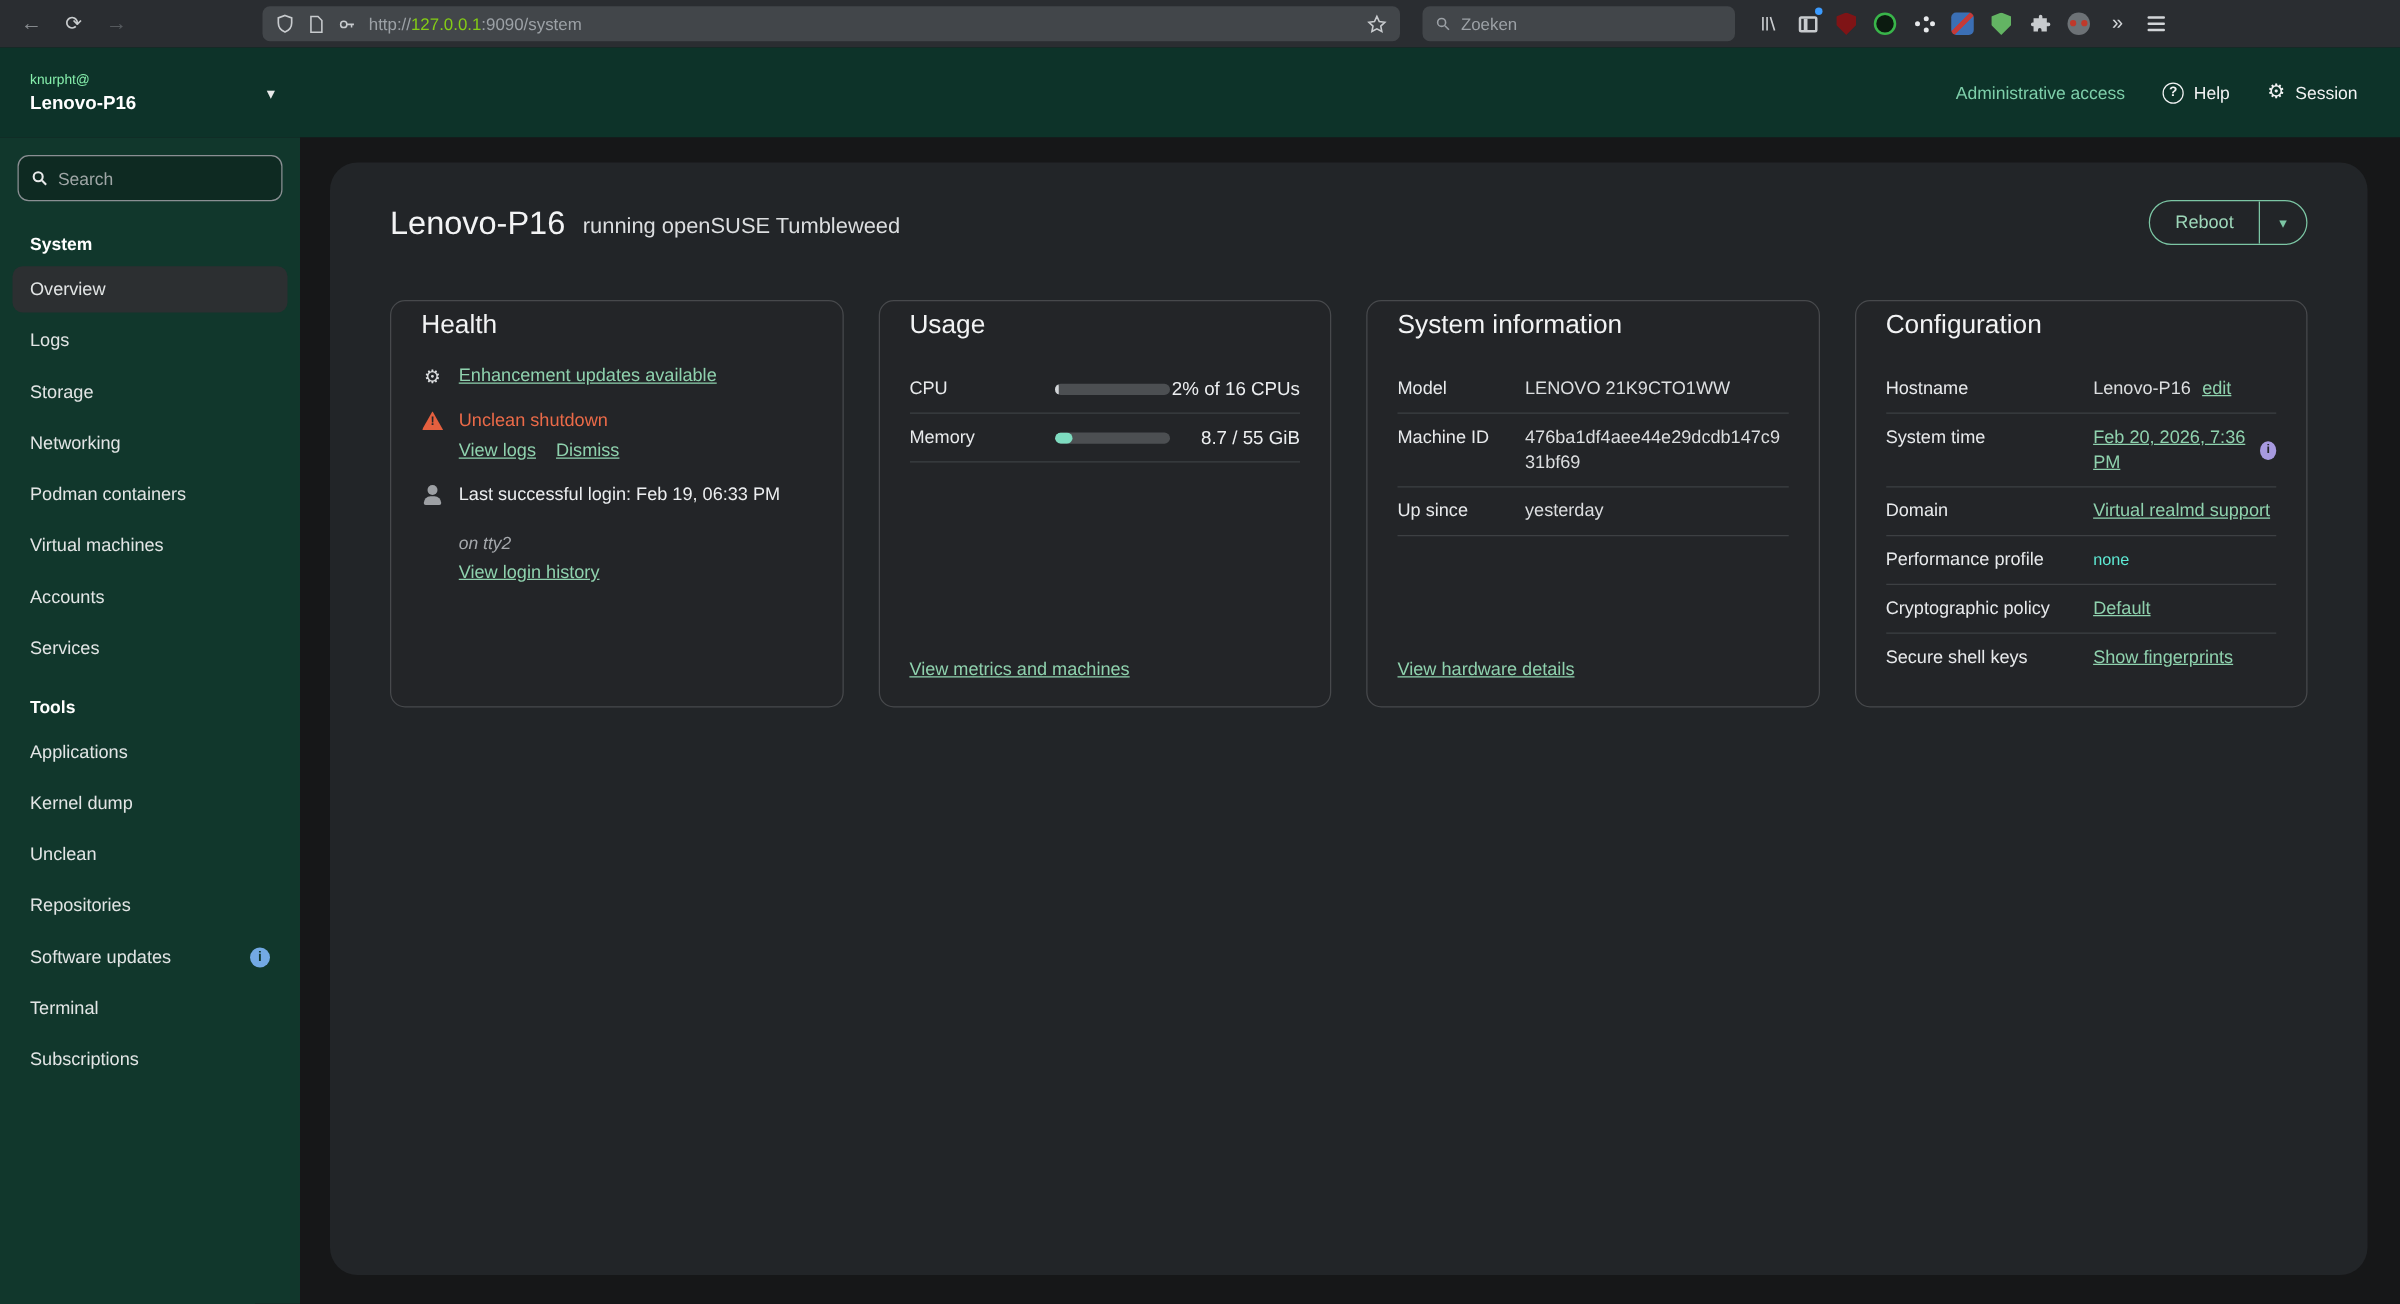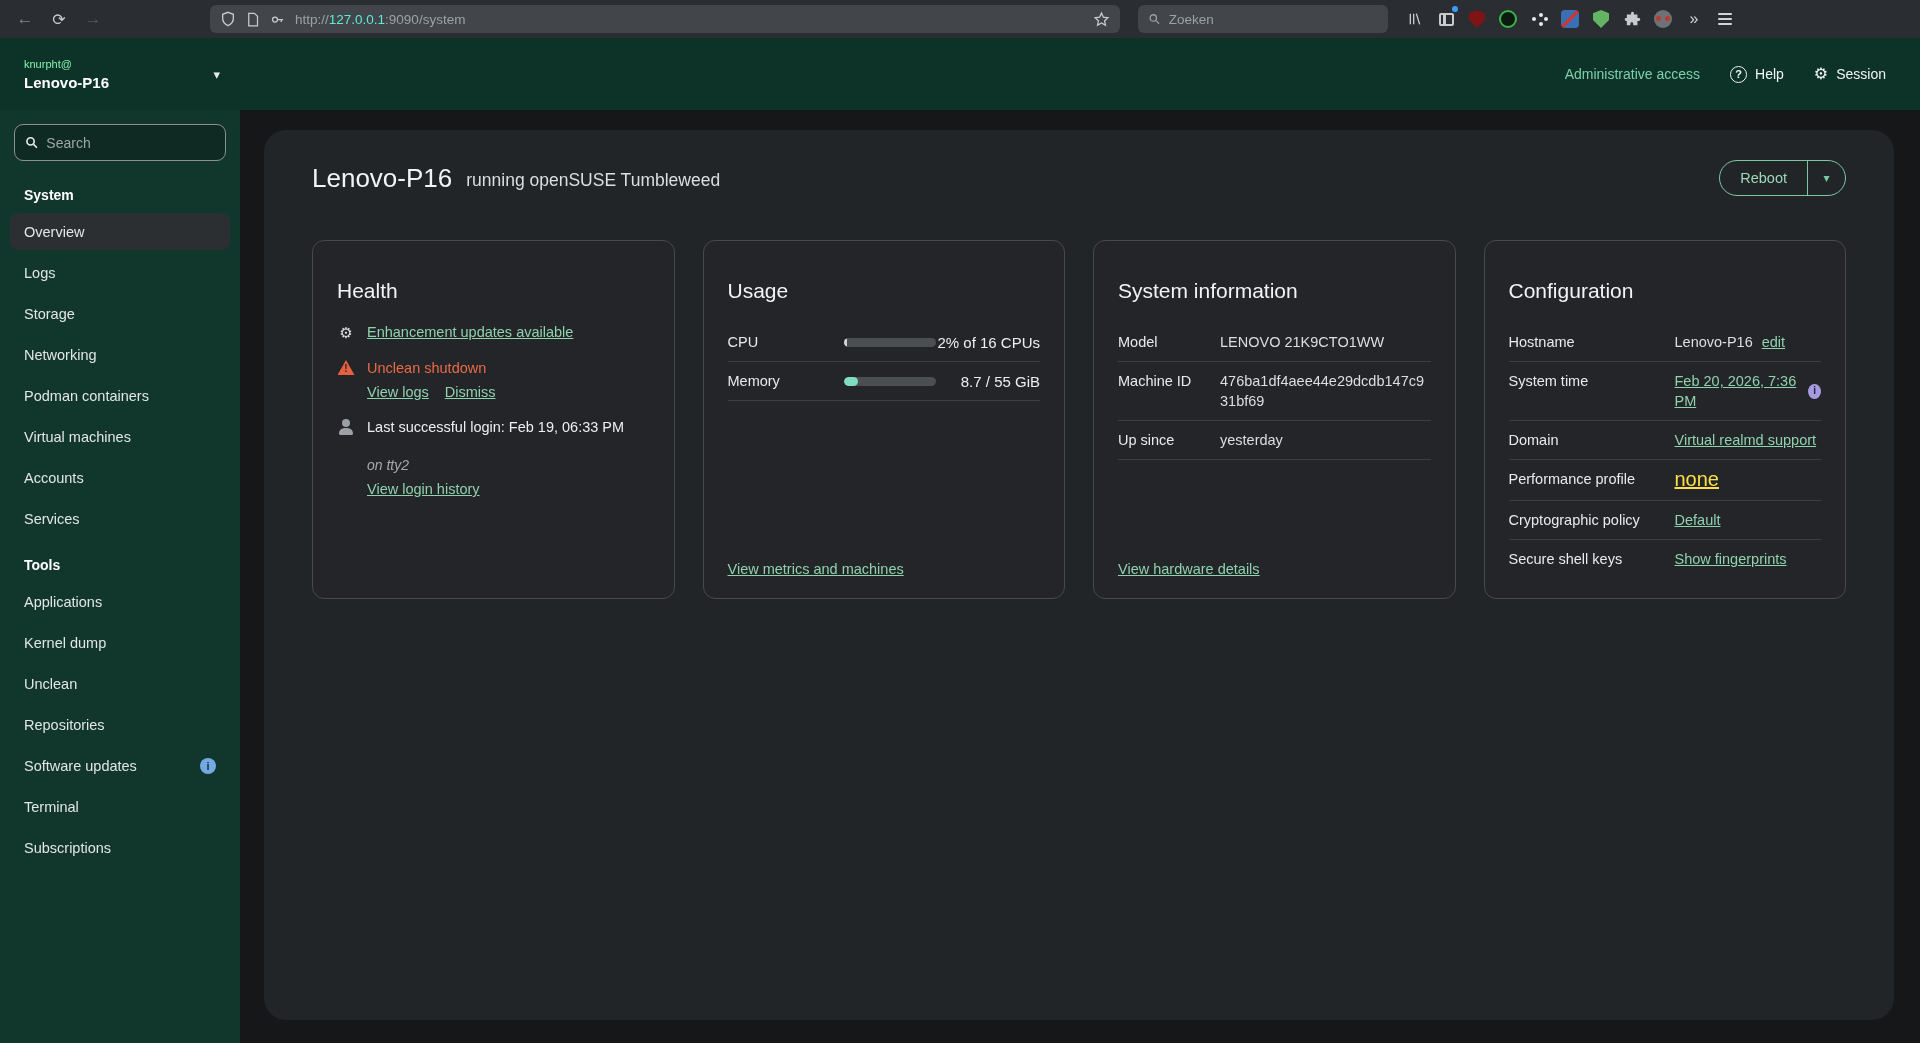--- a/index.html
+++ b/index.html
@@ -11,21 +11,21 @@
     background:#2a2d31; display:flex; align-items:center; }
   .nav-btn { width:34px; height:30px; display:flex; align-items:center; justify-content:center;
     font-size:17px; border-radius:4px; }
   .nav-back { color:#85898d; margin-left:8px; }
   .nav-reload { color:#c9ccce; font-size:16px; }
   .nav-forward { color:#55595d; }
   .url-bar { margin-left:100px; width:910px; height:28px; background:#42464a; border-radius:6px;
     display:flex; align-items:center; padding:0 10px; gap:9px; }
   .url-bar svg { flex:0 0 auto; }
   .url-text { font-size:13.5px; color:#9ca1a6; flex:1; white-space:nowrap; }
-  .url-text b { color:#5eead4; font-weight:400; }
+  .url-text b { color:#84cc16; font-weight:400; }
   .search-bar { margin-left:18px; width:250px; height:28px; background:#42464a; border-radius:6px;
     display:flex; align-items:center; padding:0 10px; gap:8px; }
   .search-bar input { background:transparent; border:none; outline:none; color:#cfd3d6;
     font-size:13.5px; width:100%; font-family:"Liberation Sans", sans-serif; }
   .search-bar input::placeholder { color:#9ca1a6; }
   .ext-icons { display:flex; align-items:center; gap:9px; margin-left:16px; }
   .ext { width:22px; height:22px; display:flex; align-items:center; justify-content:center; position:relative; }
   .panel-glyph { width:15px; height:13px; border:2px solid #c8cbce; border-radius:2px; position:relative; }
   .panel-glyph::before { content:""; position:absolute; left:2px; top:0; bottom:0; width:3px; background:#c8cbce; }
   .panel-dot { position:absolute; right:-1px; top:-2px; width:6px; height:6px; border-radius:50%; background:#3b9bff; }
@@ -79,21 +79,21 @@
   .title-row { display:flex; align-items:center; padding:0 24px; }
   .page-title { color:#f2f3f4; font-size:26px; font-weight:400; }
   .page-subtitle { color:#dcdee0; font-size:17.5px; margin-left:14px; padding-top:5px; }
   .reboot-group { margin-left:auto; display:flex; height:36px; border:1px solid #7cc6a4; border-radius:18px; overflow:hidden; }
   .reboot-main { display:flex; align-items:center; padding:0 20px; color:#9ed8ba; font-size:14.5px; }
   .reboot-caret { width:38px; display:flex; align-items:center; justify-content:center;
     border-left:1px solid #7cc6a4; color:#7cc6a4; font-size:12px; }
 
   .cards { display:flex; gap:28px; padding:0 24px; margin-top:44px; }
   .card { width:384px; min-height:319px; background:#232528; border:1px solid #464columns84b;
-    border:1px solid #47494c; border-radius:12px; padding:38px 24px 20px 24px; display:flex; flex-direction:column; }
+    border:1px solid #47494c; border-radius:12px; padding:7px 24px 20px 24px; display:flex; flex-direction:column; }
   .card-title { color:#f2f3f4; font-size:21px; font-weight:400; margin-bottom:20px; }
   a.glink { color:#8fd2ae; text-decoration:underline; font-size:14.5px; cursor:pointer; }
 
   
   .h-item { display:flex; gap:12px; margin-bottom:17px; }
   .h-icon-col { flex:0 0 18px; display:flex; justify-content:center; padding-top:2px; }
   .gear-white { font-size:15px; color:#dcdee0; line-height:1; }
   .warn-icon { width:17px; height:15px; background:#e5603f; clip-path:polygon(50% 0,100% 100%,0 100%);
     display:flex; align-items:flex-end; justify-content:center; }
   .warn-icon span { color:#232528; font-size:10px; font-weight:700; line-height:13px; }
@@ -120,21 +120,21 @@
 
   
   .dl-row { display:flex; align-items:flex-start; padding:9px 0; border-bottom:1px solid #3d4043; }
   .dl-row.last { border-bottom:none; }
   .dl-label { color:#e8eaec; font-size:14.5px; line-height:20px; }
   .si .dl-label { flex:0 0 80px; margin-right:22px; }
   .cf .dl-label { flex:0 0 166px; }
   .dl-value { color:#dcdee0; font-size:14.5px; line-height:20px; flex:1; }
   .break { word-break:break-all; }
   .val-flex { display:flex; align-items:center; gap:9px; }
-  .muted-link { color:#fde047; text-decoration:underline; font-size:20px; }
+  .muted-link { color:#5eead4; font-size:13px; }
   .info-dot-purple { width:15px; height:15px; border-radius:50%; background:#a79ae0; color:#232528;
     font-size:10px; font-weight:700; display:flex; align-items:center; justify-content:center; }
 </style>
 </head>
 <body>
 
 <div class="browser-bar">
   <div class="nav-btn nav-back">←</div>
   <div class="nav-btn nav-reload">⟳</div>
   <div class="nav-btn nav-forward">→</div>

